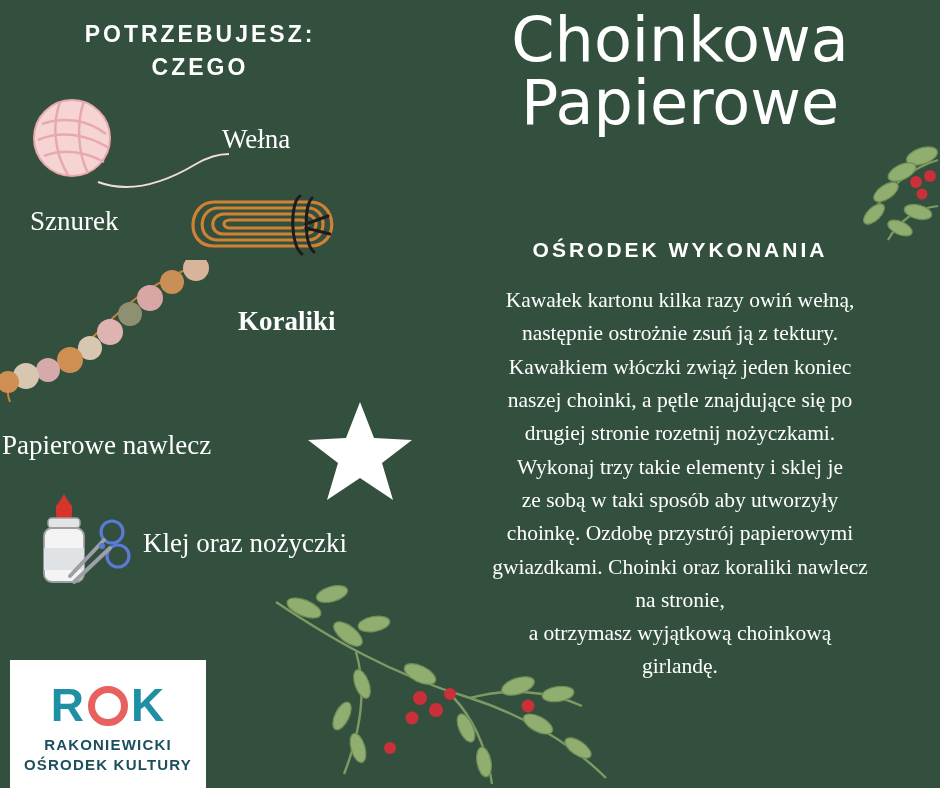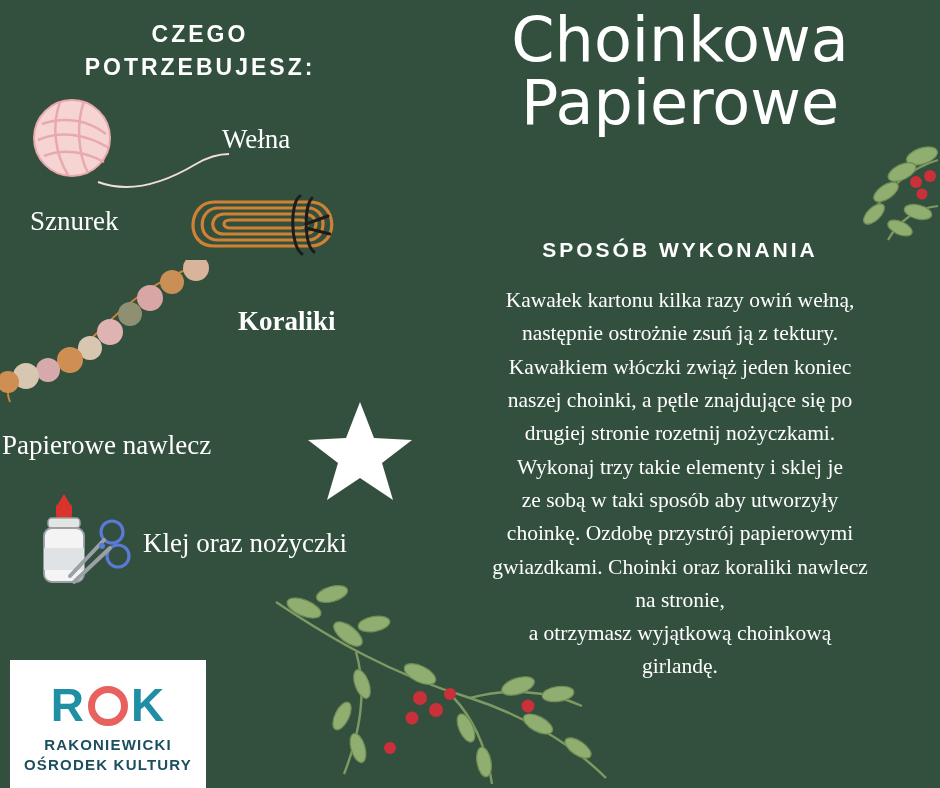--- a/index.html
+++ b/index.html
@@ -210,22 +210,22 @@
   }
 </style>
 </head>
 <body>
 
 <div class="poster">
 
   <div class="left-col">
 
     <div class="needs-title">
+      <div>POTRZEBUJESZ:</div>
       <div>CZEGO</div>
-      <div>POTRZEBUJESZ:</div>
     </div>
 
     <svg class="yarn-ball" viewBox="0 0 84 84">
       <circle cx="42" cy="42" r="38" fill="#f6d4d4" stroke="#e8a9ad" stroke-width="2"></circle>
       <path d="M12 28 C34 20, 58 24, 76 38" stroke="#e8a9ad" stroke-width="2.5" fill="none"></path>
       <path d="M8 44 C30 34, 56 38, 79 52" stroke="#e8a9ad" stroke-width="2.5" fill="none"></path>
       <path d="M14 60 C34 52, 56 56, 74 66" stroke="#e8a9ad" stroke-width="2.5" fill="none"></path>
       <path d="M30 6 C22 28, 24 56, 38 79" stroke="#e8a9ad" stroke-width="2.5" fill="none"></path>
       <path d="M54 5 C46 28, 48 58, 58 77" stroke="#e8a9ad" stroke-width="2.5" fill="none"></path>
     </svg>
@@ -306,21 +306,21 @@
       <div class="logo-line2">OŚRODEK KULTURY</div>
     </div>
   </div>
 
   <div class="right-col">
     <div class="poster-title">
       <div>Choinkowa</div>
       <div>Papierowe</div>
     </div>
 
-    <div class="how-title">SPOSÓB WYKONANIA</div>
+    <div class="how-title">OŚRODEK WYKONANIA</div>
 
     <div class="how-body">
       <p>Kawałek kartonu kilka razy owiń wełną,</p>
       <p>następnie ostrożnie zsuń ją z tektury.</p>
       <p>Kawałkiem włóczki zwiąż jeden koniec</p>
       <p>naszej choinki, a pętle znajdujące się po</p>
       <p>drugiej stronie rozetnij nożyczkami.</p>
       <p>Wykonaj trzy takie elementy i sklej je</p>
       <p>ze sobą w taki sposób aby utworzyły</p>
       <p>choinkę. Ozdobę przystrój papierowymi</p>

